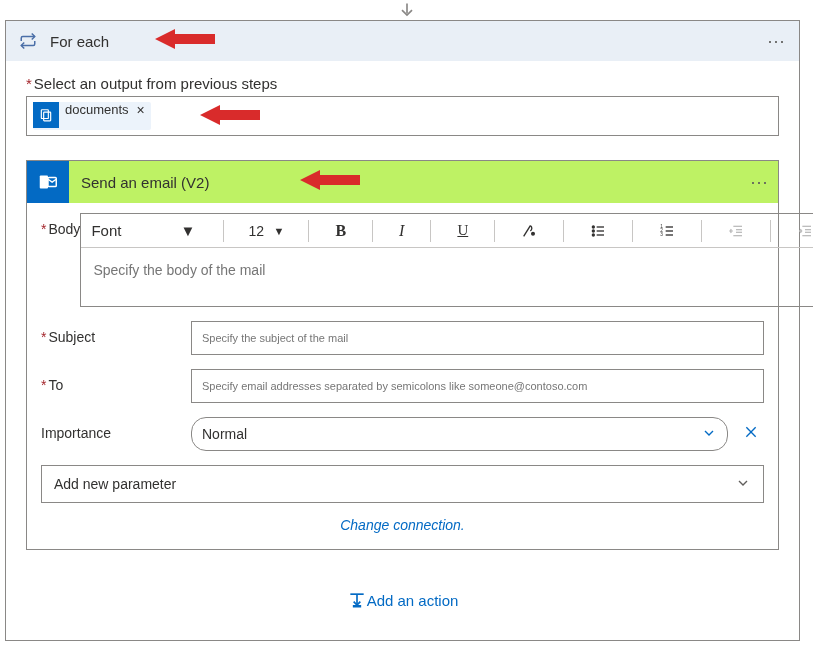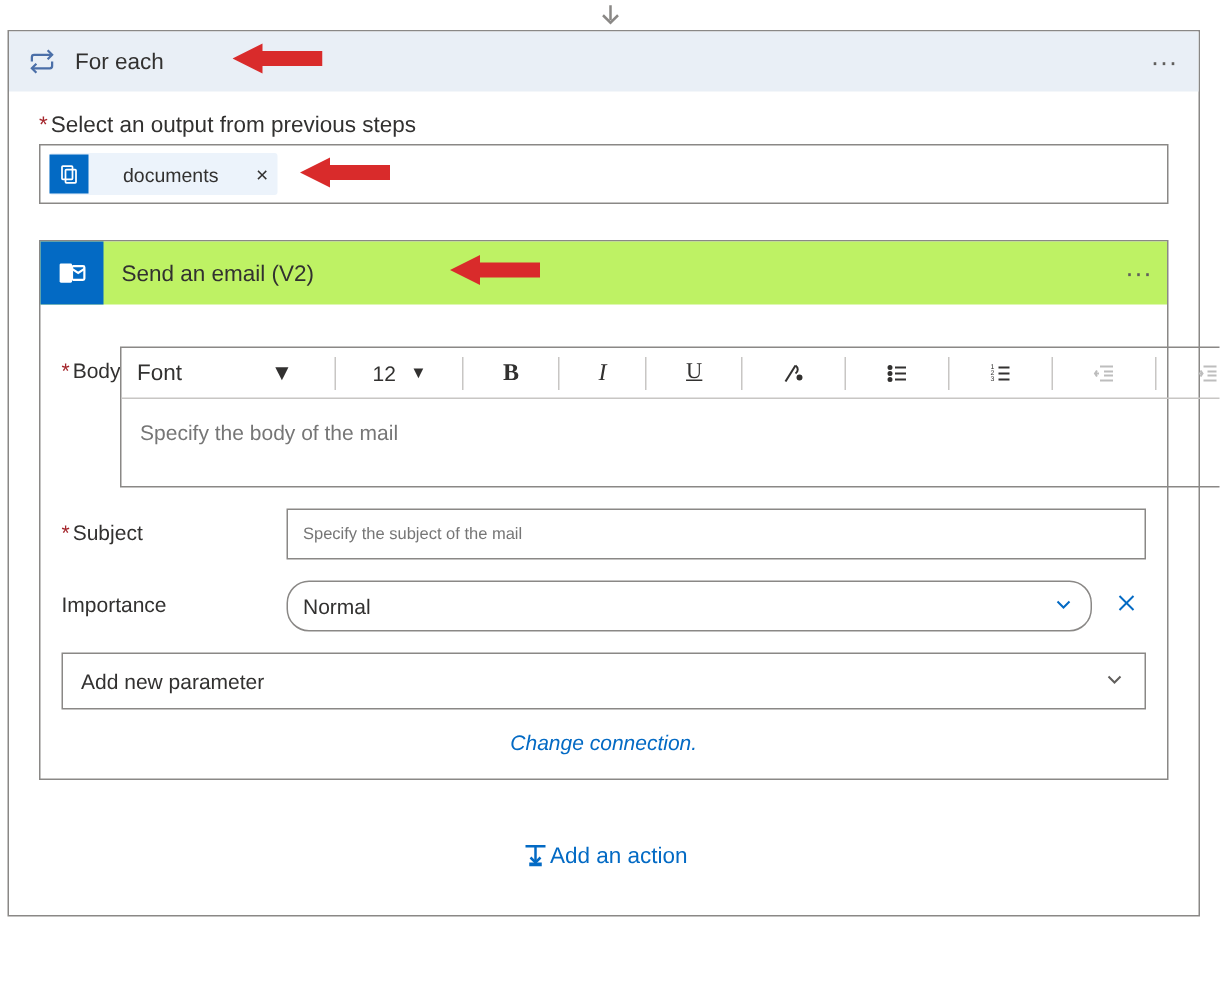--- a/index.html
+++ b/index.html
@@ -77,27 +77,25 @@
     border: 1px solid #8a8886;
     min-height: 40px;
     padding: 4px 6px;
     display: flex;
     align-items: center;
     gap: 6px;
     background: #fff;
   }
   .token {
     display: inline-flex;
-    align-items: center;
     background: #ecf3fb;
     border-radius: 2px;
     height: 28px;
     padding-right: 6px;
     font-size: 13px;
-    gap: 17px;
   }
   .token .tk-icon {
     width: 26px; height: 26px;
     background: #036ac4;
     display:flex;align-items:center;justify-content:center;
     color: #fff;
     margin-right: 6px;
   }
   .token .tk-x { margin-left: 8px; color:#323130; font-size:14px; cursor:pointer;}
 
@@ -123,21 +121,21 @@
     font-size: 15px;
     margin-left: 12px;
   }
   .inner-header .dots {
     margin-left: auto;
     font-size: 18px;
     color: #605e5c;
     padding: 4px 10px;
     cursor:pointer;
   }
-  .inner-body { padding: 28px 14px 6px 14px; }
+  .inner-body { padding: 10px 14px 6px 14px; }
 
   .row { display:flex; align-items:flex-start; margin-bottom: 14px; }
   .row .lbl { width: 150px; font-size:14px; padding-top: 8px; }
   .row .ctl { flex:1; }
 
   .rte-box { border:1px solid #8a8886; }
   .rte-toolbar {
     display:flex; align-items:center;
     height: 34px;
     border-bottom: 1px solid #c8c6c4;
@@ -382,20 +380,26 @@
             </div>
           </div>
 
           <div class="row">
             <div class="lbl"><span class="req">*</span><span>Subject</span></div>
             <div class="ctl">
               <input class="text-input" type="text" placeholder="Specify the subject of the mail" style="">
             </div>
           </div>
 
+          <div class="row">
+            <div class="lbl"><span class="req">*</span><span>To</span></div>
+            <div class="ctl">
+              <input class="text-input" type="text" placeholder="Specify email addresses separated by semicolons like someone@contoso.com" style="">
+            </div>
+          </div>
 
           <div class="row">
             <div class="lbl">Importance</div>
             <div class="ctl imp-row">
               <div class="select-box">
                 <span>Normal</span>
                 <span class="chev">
                   <svg width="16" height="16" viewBox="0 0 24 24" fill="none" stroke="#036ac4" stroke-width="2">
                       <path d="M6 9 l6 6 l6 -6"></path>
                     </svg>

